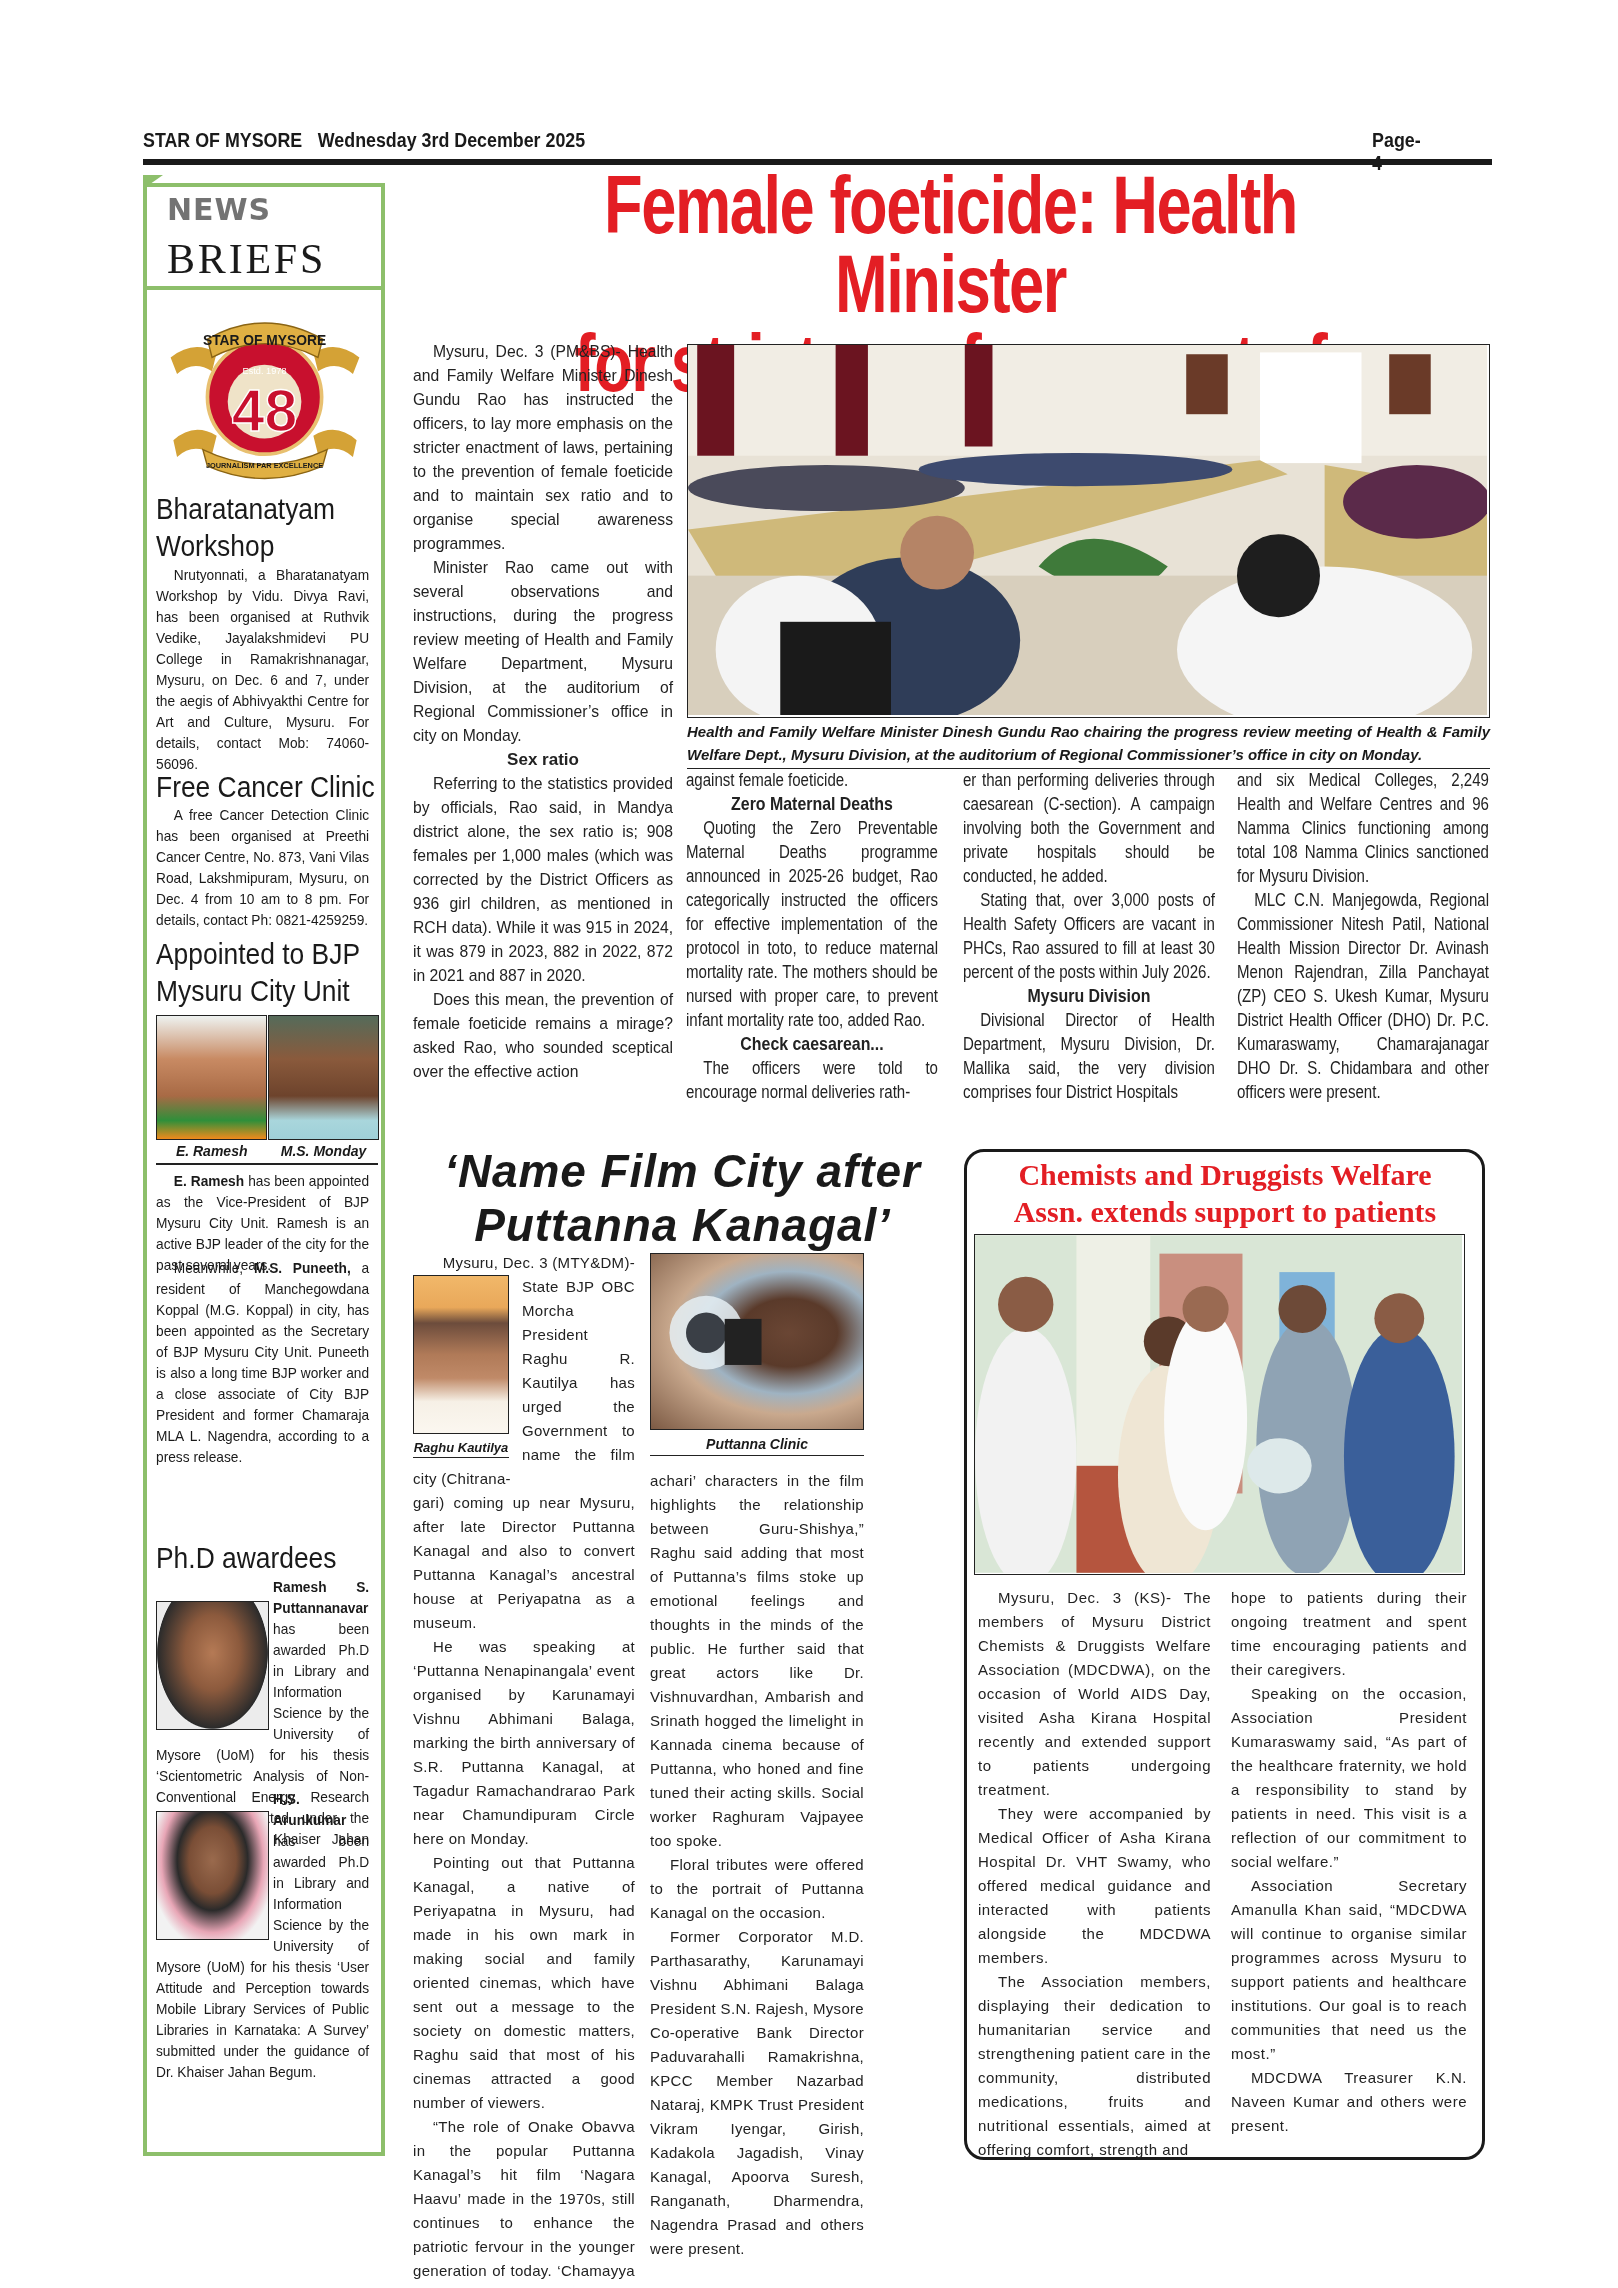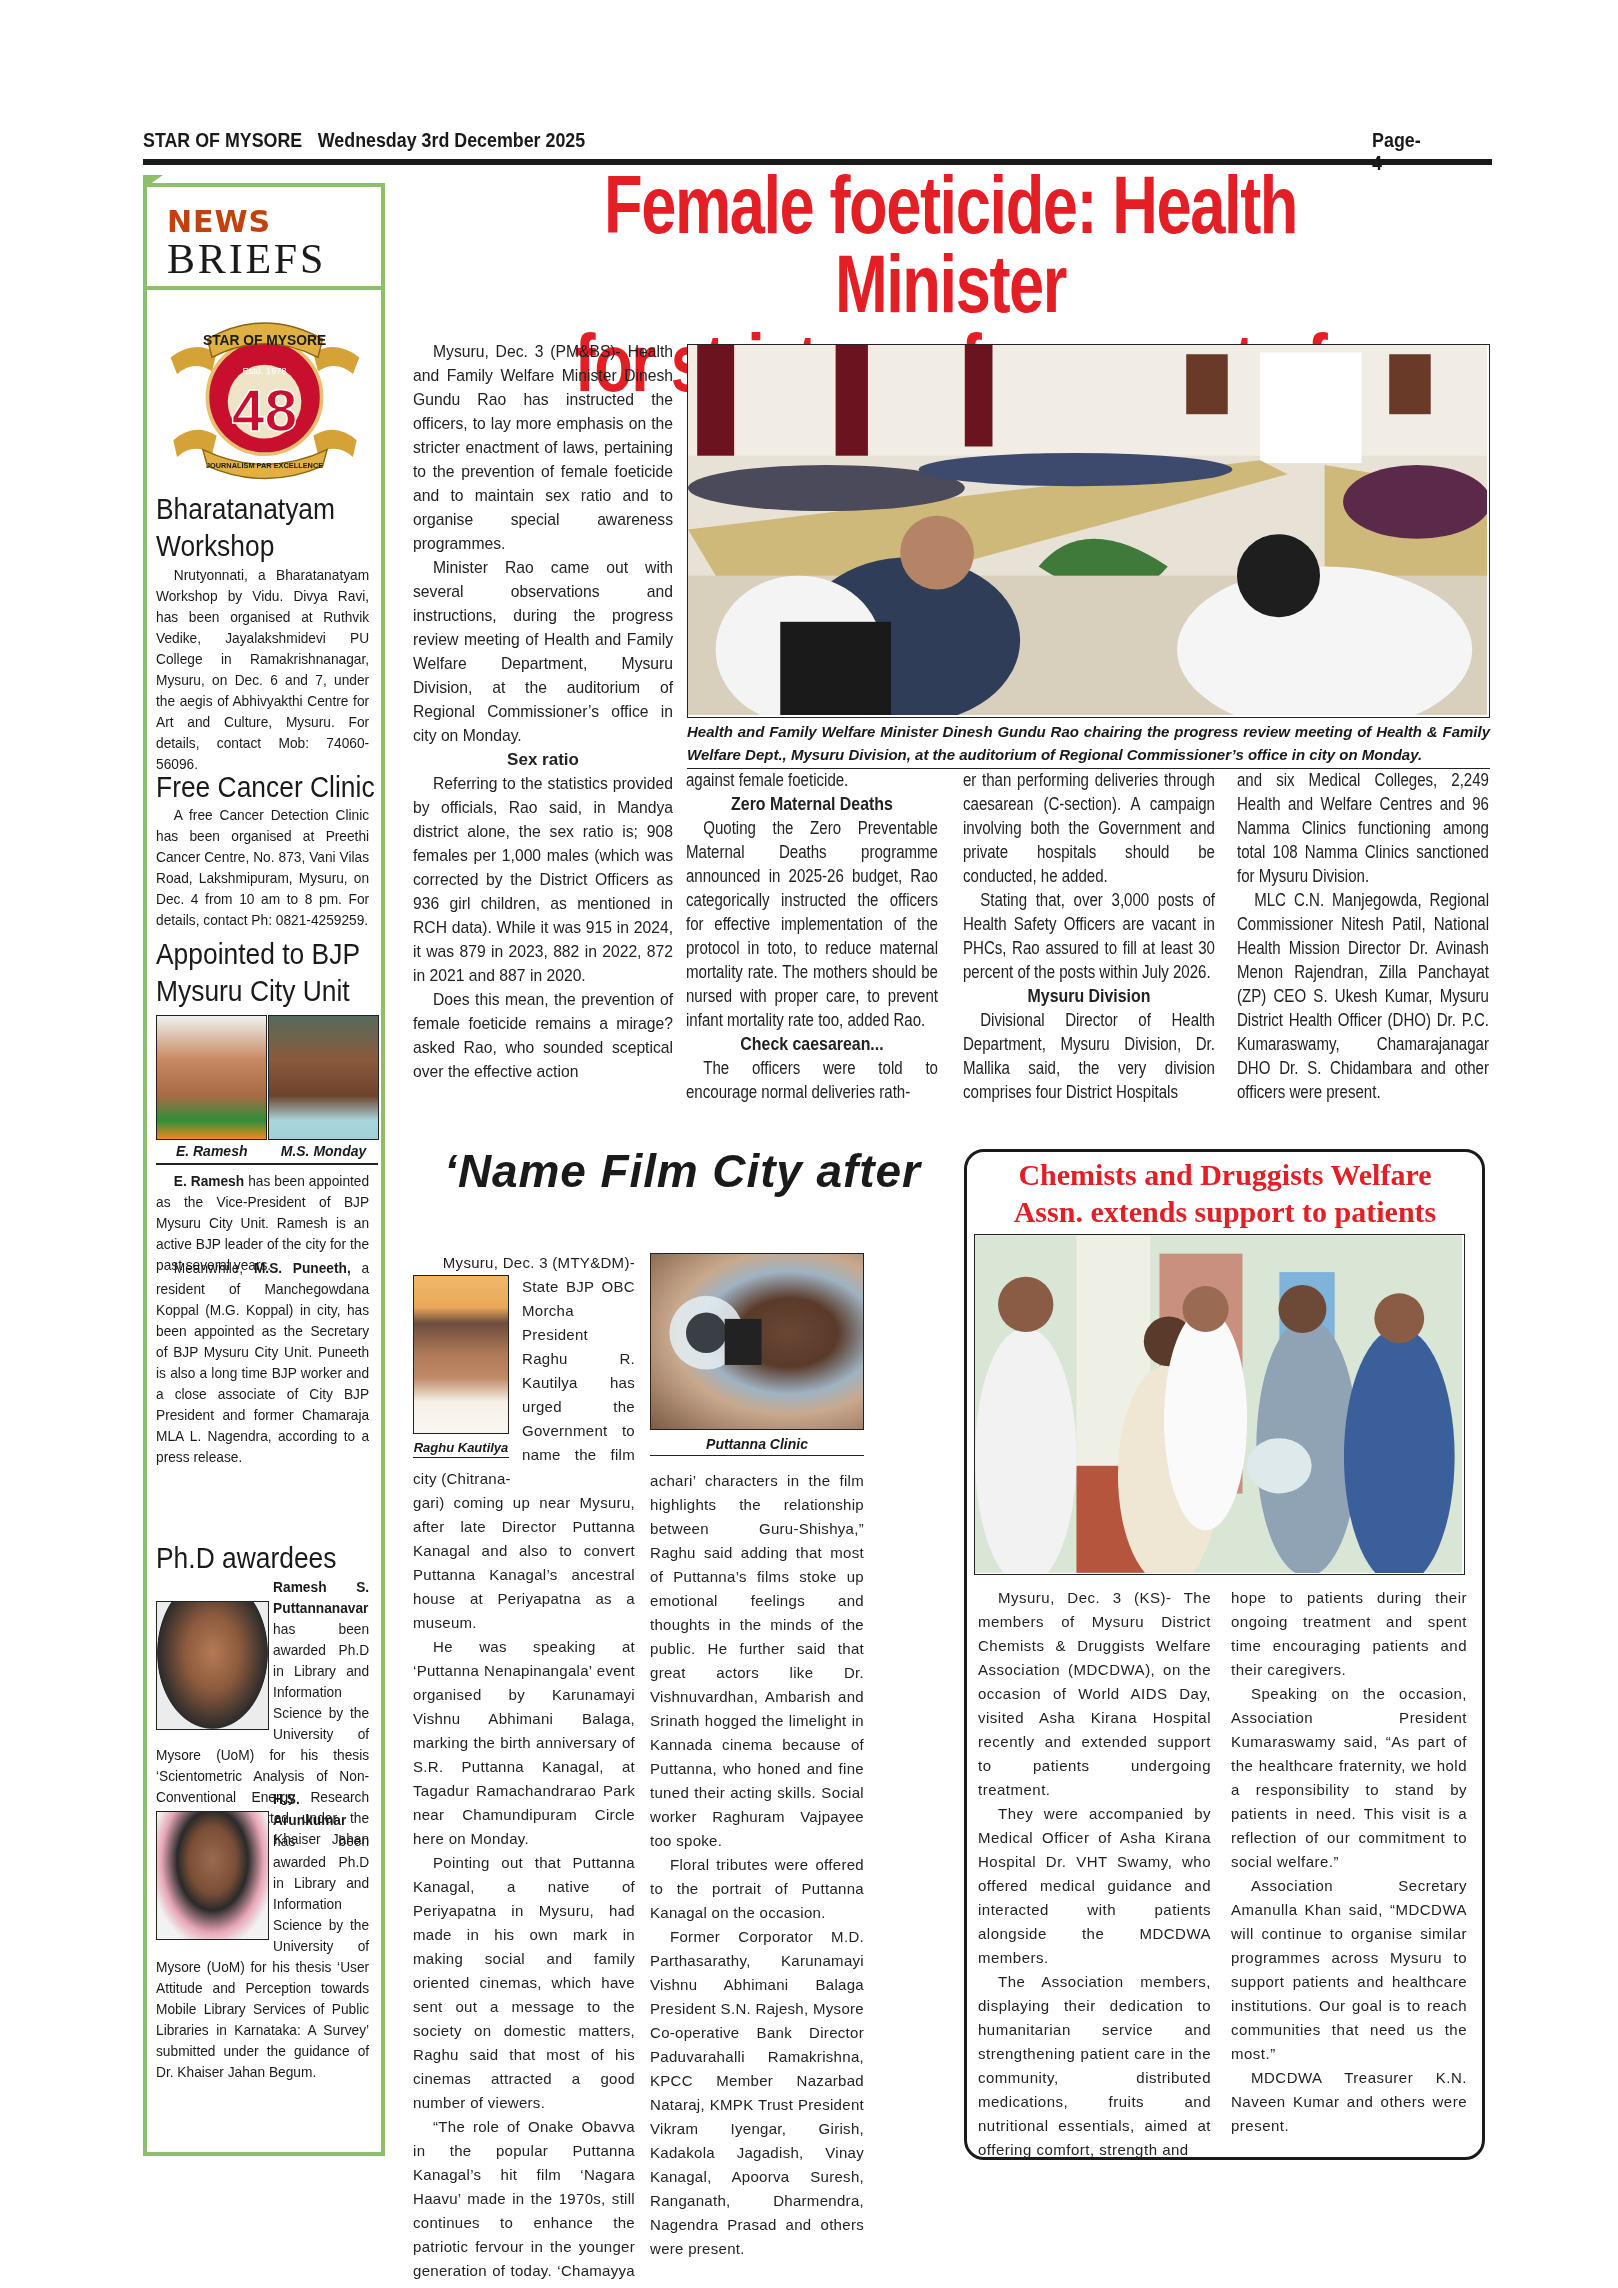--- a/index.html
+++ b/index.html
@@ -6,21 +6,21 @@
   body { width:1619px; height:2289px; position:relative; overflow:hidden; font-family:"Liberation Sans", sans-serif; color:#1a1a1a; }
   .abs { position:absolute; }
   
   .mast { left:143px; top:129px; width:1347px; height:29.5px; font-family:"Liberation Sans", sans-serif; font-weight:bold; font-size:19.4px; transform:scaleX(0.92); transform-origin:left; }
   .mast span { position:absolute; top:0; }
   .mast-rule { left:143px; top:159px; width:1349px; height:5.5px; background:#1a1a1a; }
   
   .sidebar { left:143px; top:183px; width:242px; height:1973px; border:4.6px solid #8dbf6b; box-sizing:border-box; }
   .sb-tab { left:143px; top:175px; width:0; height:0; border-left:20px solid #8dbf6b; border-bottom:14.8px solid transparent; }
   .sb-head { position:absolute; left:0; top:0; width:100%; height:103px; border-bottom:4.6px solid #8dbf6b; box-sizing:border-box; }
-  .sb-news { position:absolute; left:20px; top:17px; font-family:"DejaVu Sans", sans-serif; font-weight:bold; font-size:30px; letter-spacing:0.9px; color:#c2410c; }
+  .sb-news { position:absolute; left:20px; top:5px; font-family:"DejaVu Sans", sans-serif; font-weight:bold; font-size:30px; letter-spacing:0.9px; color:#737373; }
   .sb-briefs { position:absolute; left:20px; top:48px; font-family:Liberation Serif, serif; font-size:42px; letter-spacing:2.8px; color:#1a1a1a; }
   .logo { position:absolute; left:18.5px; top:115px; width:198px; height:180px; }
   .brief-h { position:absolute; left:9.2px; font-family:"Liberation Sans", sans-serif; font-size:30px; line-height:37px; color:#1a1a1a; transform:scaleX(0.88); transform-origin:left; white-space:nowrap; }
   .brief-p { position:absolute; left:9.2px; width:222px; font-size:14.3px; line-height:21px; text-align:justify; text-indent:18.5px; font-family:"Liberation Sans", sans-serif; transform:scaleX(0.96); transform-origin:left; }
   .photo { position:absolute; border:1.8px solid #222; box-sizing:border-box; overflow:hidden; }
   .cap-i { font-style:italic; font-weight:bold; font-size:14.8px; text-align:center; }
   
   .headline { left:406px; top:166px; width:1089px; text-align:center; color:#e31e24; font-family:"Liberation Sans", sans-serif; font-weight:bold; font-size:81px; line-height:79px; letter-spacing:-1.8px; transform:scaleX(0.78); transform-origin:center top; }
   .col { position:absolute; font-size:15.7px; line-height:24px; text-align:justify; font-family:"Liberation Sans", sans-serif; color:#222; }
   .col p { margin:0; text-indent:20px; }
@@ -157,20 +157,21 @@
   <h4 style="font-size:18.5px">Mysuru Division</h4>
   <p>Divisional Director of Health Department, Mysuru Division, Dr. Mallika said, the very division comprises four District Hospitals</p>
 </div>
 <div class="col narrow" style="left:1237px;top:768px;width:293px;font-size:17.5px;line-height:24px;">
   <p style="text-indent:0">and six Medical Colleges, 2,249 Health and Welfare Centres and 96 Namma Clinics functioning among total 108 Namma Clinics sanctioned for Mysuru Division.</p>
   <p>MLC C.N. Manjegowda, Regional Commissioner Nitesh Patil, National Health Mission Director Dr. Avinash Menon Rajendran, Zilla Panchayat (ZP) CEO S. Ukesh Kumar, Mysuru District Health Officer (DHO) Dr. P.C. Kumaraswamy, Chamarajanagar DHO Dr. S. Chidambara and other officers were present.</p>
 </div>
 
 <div class="abs film-head">
   <div>‘Name Film City after</div>
+  <div>Puttanna Kanagal’</div>
 </div>
 
 <div class="abs photo" style="left:413px;top:1275px;width:96px;height:159px;background:linear-gradient(180deg,#f1b86a 0%,#e9a85a 20%,#6c4c3c 30%,#b07a58 50%,#c08a68 65%,#f6f0e6 80%,#fbf7f0 100%);"></div>
 <div class="abs cap-i" style="left:413px;top:1440px;width:96px;font-size:13px;border-bottom:1.8px solid #222;padding-bottom:1.8px">Raghu Kautilya</div>
 
 <div class="abs photo" style="left:650px;top:1253px;width:214px;height:177px;background:radial-gradient(ellipse at 65% 45%,#6a4634 0%,#5a3a2a 25%,#9fb3c2 45%,#c9a98e 60%,#7c5a44 100%);">
   <svg width="210" height="174" viewBox="0 0 228 188">
     <circle cx="60" cy="85" r="40" fill="#e5eef3" opacity="0.85"></circle>
     <circle cx="60" cy="85" r="22" fill="#3a3f46"></circle>
     <rect x="80" y="70" width="40" height="50" fill="#222"></rect>

